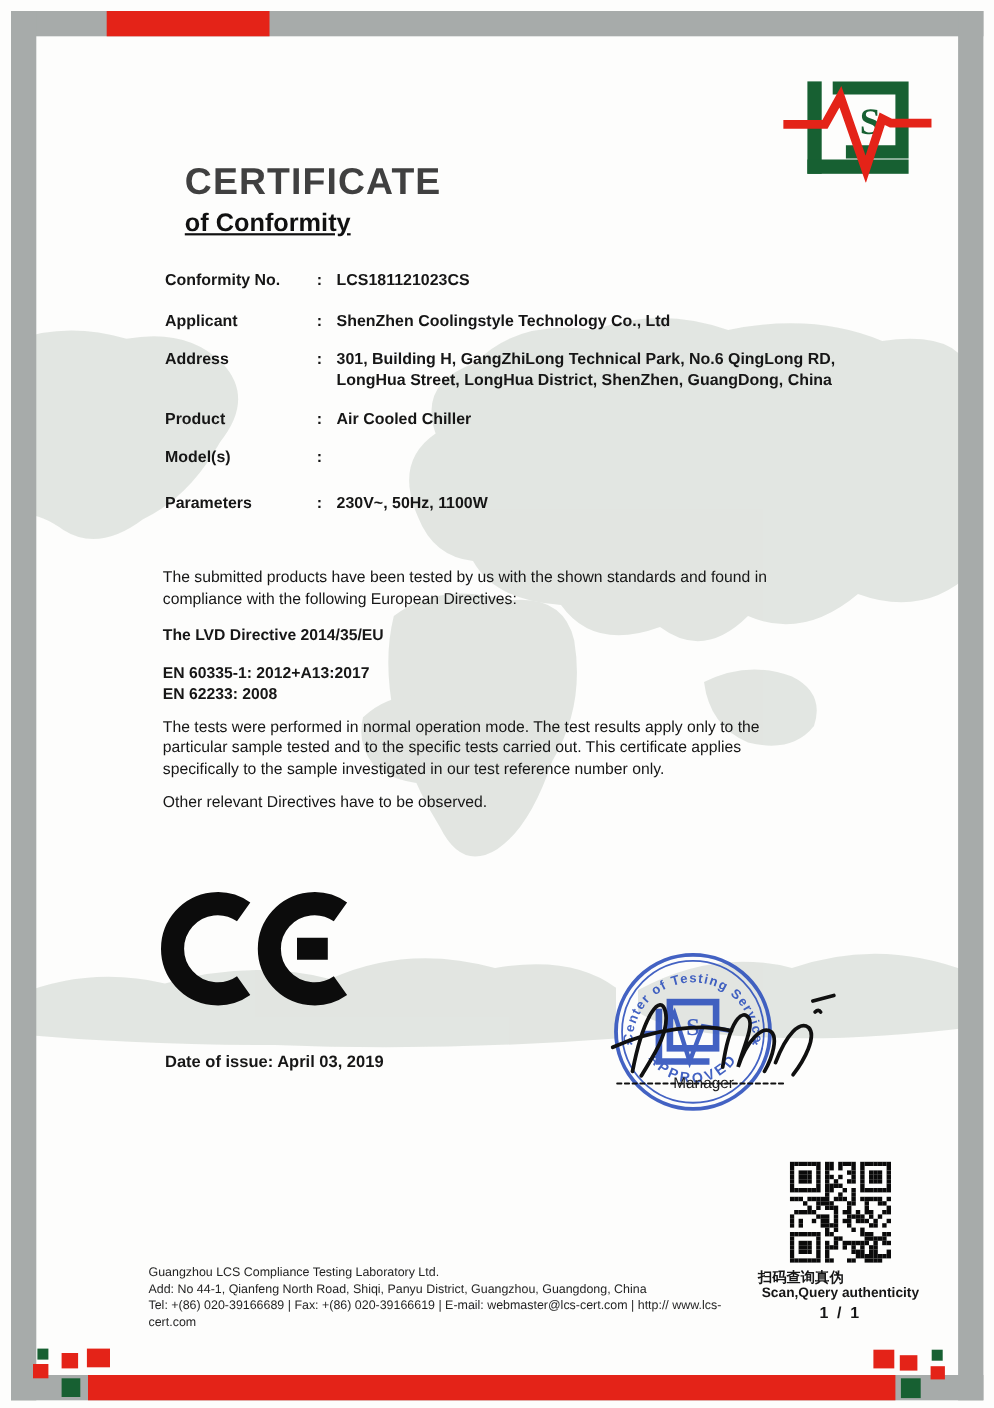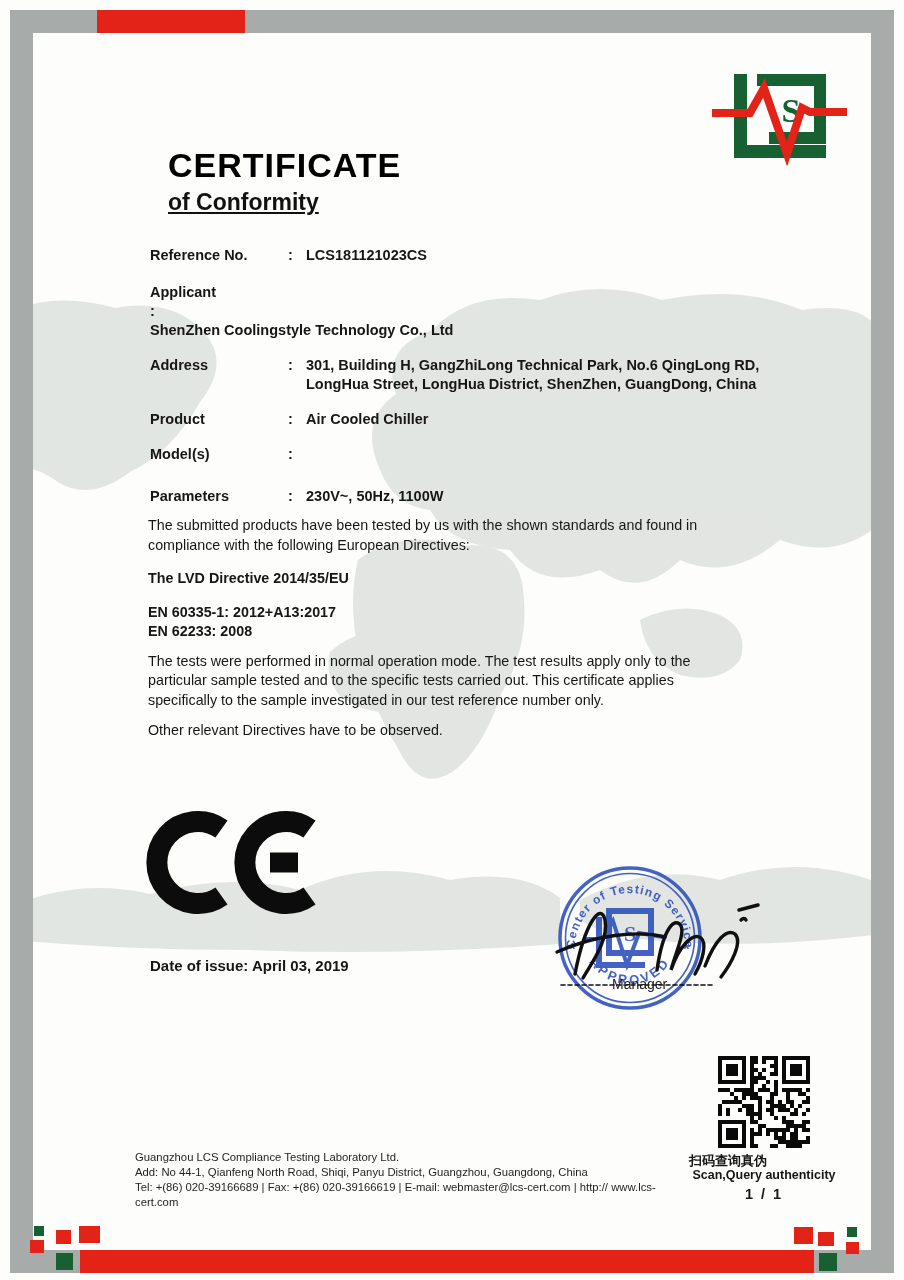--- a/index.html
+++ b/index.html
@@ -4,21 +4,21 @@
 <style>
   html,body{margin:0;padding:0;background:#e9e9e9;}
   .page{position:relative;width:904px;height:1280px;background:#fdfdfc;overflow:hidden;
         font-family:"Liberation Sans","DejaVu Sans",sans-serif;color:#161616;}
   .abs{position:absolute;}
   
   .frame{background:#a7abaa;}
   .red{background:#e42318;}
   .green{background:#176032;}
   
-  .title1{font-size:34px;font-weight:bold;letter-spacing:1px;color:#000000;}
+  .title1{font-size:34px;font-weight:bold;letter-spacing:1px;color:#404040;}
   .title2{font-size:23px;font-weight:bold;color:#111;}
   .fieldrow{display:flex;align-items:flex-start;font-size:14.5px;font-weight:bold;line-height:19px;}
   .flabel{width:138px;flex:none;}
   .fcolon{width:18px;flex:none;text-align:left;}
   .fvalue{width:478px;}
   .para{font-size:14.3px;line-height:19.5px;width:598px;}
   .parab{font-size:14.3px;line-height:19.5px;width:598px;font-weight:bold;}
   .datetxt{font-size:15px;font-weight:bold;}
   .manager{font-size:14px;color:#1c1c1c;}
   .footline{font-size:11.3px;line-height:15px;color:#1f1f1f;}
@@ -72,25 +72,25 @@
     </g>
     <text x="79" y="56" font-size="34" font-weight="bold" fill="#176032" text-anchor="middle" font-family="Liberation Serif, DejaVu Serif, serif">S</text>
     <polyline points="0,47 38,47 52,22 75,88 90,42 98,46 135,46" fill="none" stroke="#e42318" stroke-width="8" stroke-linejoin="miter"></polyline>
   </svg>
 
   <div class="abs title1" style="left:168px;top:146px;z-index:5;">CERTIFICATE</div>
   <div class="abs title2" style="left:168px;top:189px;z-index:5;text-decoration:underline;">of Conformity</div>
 
   <div class="abs" style="left:150px;top:246px;width:640px;z-index:5;">
     <div class="fieldrow" style="margin-bottom:18px;">
-      <div class="flabel">Reference No.</div>
+      <div class="flabel">Conformity No.</div>
       <div class="fcolon">:</div>
       <div class="fvalue">LCS181121023CS</div>
     </div>
-    <div class="fieldrow" style="margin-bottom:16px;flex-direction:column;">
+    <div class="fieldrow" style="margin-bottom:16px;">
       <div class="flabel">Applicant</div>
       <div class="fcolon">:</div>
       <div class="fvalue">ShenZhen Coolingstyle Technology Co., Ltd</div>
     </div>
     <div class="fieldrow" style="margin-bottom:16px;">
       <div class="flabel">Address</div>
       <div class="fcolon">:</div>
       <div class="fvalue">301, Building H, GangZhiLong Technical Park, No.6 QingLong RD, LongHua Street, LongHua District, ShenZhen, GuangDong, China</div>
     </div>
     <div class="fieldrow" style="margin-bottom:16px;">

